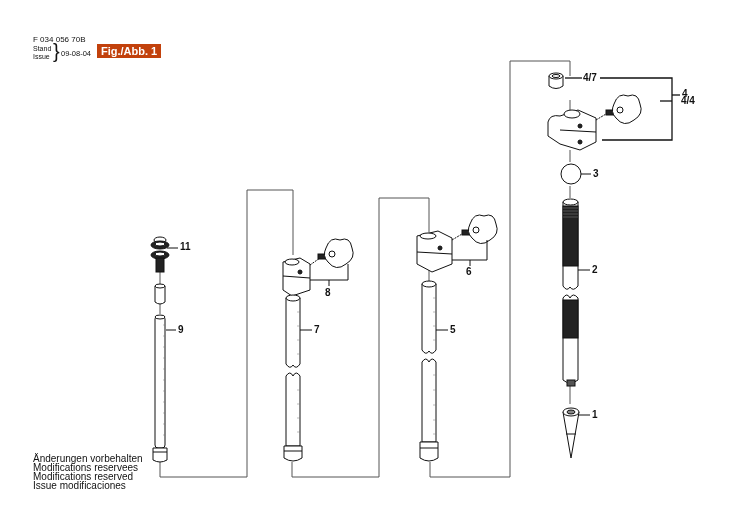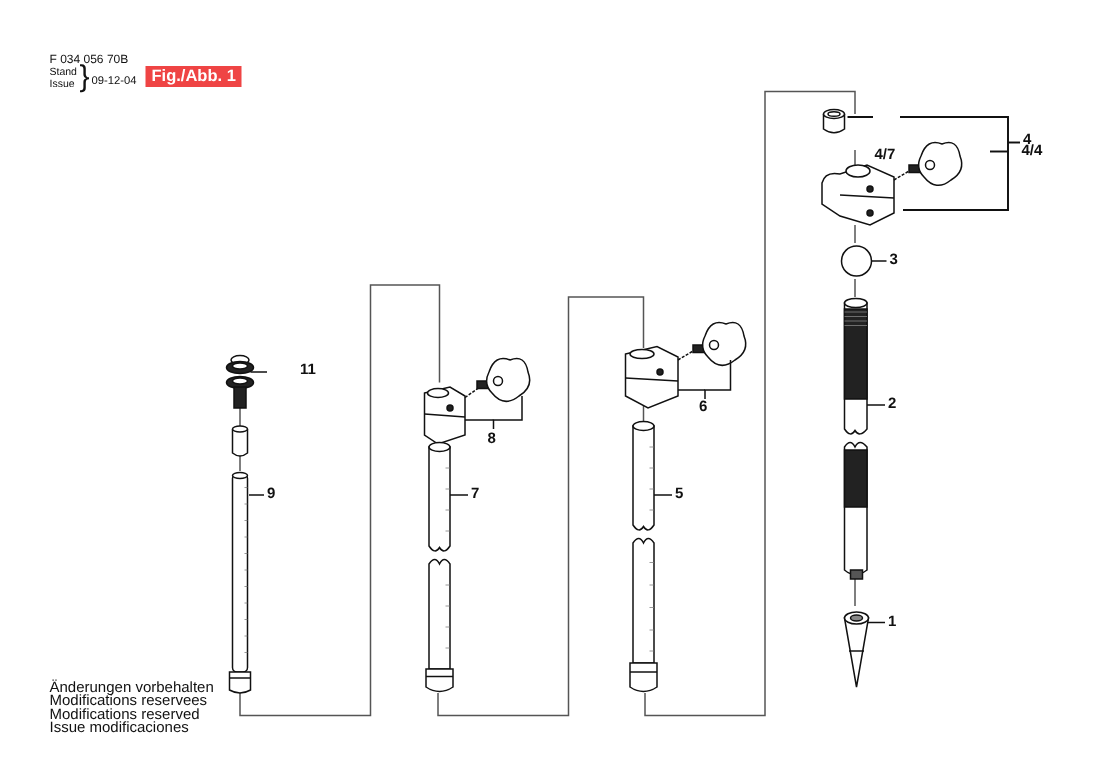--- a/index.html
+++ b/index.html
@@ -2,35 +2,35 @@
 <html><head>
   <meta charset="utf-8">
   <style>
     html, body { margin: 0; padding: 0; background: #ffffff; }
     body { width: 730px; height: 516px; position: relative; overflow: hidden; font-family: "Liberation Sans", sans-serif; color: #111; }
     .abs { position: absolute; }
     .header-code { left: 33px; top: 35px; font-size: 8px; }
     .stand { left: 33px; top: 45px; font-size: 7px; line-height: 8px; }
     .brace { left: 53px; top: 42px; font-size: 20px; line-height: 18px; font-weight: 300; }
     .date { left: 61px; top: 49px; font-size: 7.5px; }
-    .fig-badge { left: 97px; top: 44px; background: #ef4444; color: #fff; font-weight: bold; font-size: 11px; padding: 1px 4px; line-height: 12px; }
+    .fig-badge { left: 97px; top: 44px; background: #c2410c; color: #fff; font-weight: bold; font-size: 11px; padding: 1px 4px; line-height: 12px; }
     .footer { left: 33px; top: 454px; font-size: 10px; line-height: 9px; }
     .callout { font-size: 10px; font-weight: bold; }
     svg.diagram { position: absolute; left: 0; top: 0; }
   </style>
 </head>
 <body>
 
 <div class="abs header-code">F 034 056 70B</div>
 <div class="abs stand">
   <div>Stand</div>
   <div>Issue</div>
 </div>
 <div class="abs brace">}</div>
-<div class="abs date">09-12-04</div>
+<div class="abs date">09-08-04</div>
 <div class="abs fig-badge">Fig./Abb. 1</div>
 
 <svg class="diagram" width="730" height="516" viewBox="0 0 730 516">
 
   <g stroke="#555" stroke-width="1" fill="none">
     <polyline points="160,460 160,477 247,477 247,190 293,190 293,255"></polyline>
     <polyline points="292,462 292,477 379,477 379,198 429,198 429,232"></polyline>
     <polyline points="430,462 430,477 510,477 510,61 570,61 570,76"></polyline>
     <line x1="570" y1="100" x2="570" y2="110"></line>
     <line x1="570" y1="150" x2="570" y2="162"></line>
@@ -197,27 +197,27 @@
   </g>
 
   <g stroke="#111" stroke-width="1">
     <line x1="167" y1="248" x2="178" y2="248"></line>
     <line x1="166" y1="330" x2="176" y2="330"></line>
     <line x1="300" y1="330" x2="312" y2="330"></line>
     <line x1="436" y1="330" x2="448" y2="330"></line>
   </g>
 </svg>
 
-<div class="abs callout" style="left:180px; top:241px;margin-left:20px;">11</div>
+<div class="abs callout" style="left:180px; top:241px;">11</div>
 <div class="abs callout" style="left:178px; top:324px;">9</div>
 <div class="abs callout" style="left:325px; top:287px;">8</div>
 <div class="abs callout" style="left:314px; top:324px;">7</div>
 <div class="abs callout" style="left:466px; top:266px;">6</div>
 <div class="abs callout" style="left:450px; top:324px;">5</div>
-<div class="abs callout" style="left:583px; top:72px;margin-top:26px;">4/7</div>
+<div class="abs callout" style="left:583px; top:72px;">4/7</div>
 <div class="abs callout" style="left:643px; top:95px;margin-left:38px;">4/4</div>
 <div class="abs callout" style="left:682px; top:88px;">4</div>
 <div class="abs callout" style="left:593px; top:168px;">3</div>
 <div class="abs callout" style="left:592px; top:264px;">2</div>
 <div class="abs callout" style="left:592px; top:409px;">1</div>
 
 <div class="abs footer">
   <div>Änderungen vorbehalten</div>
   <div>Modifications reservees</div>
   <div>Modifications reserved</div>

